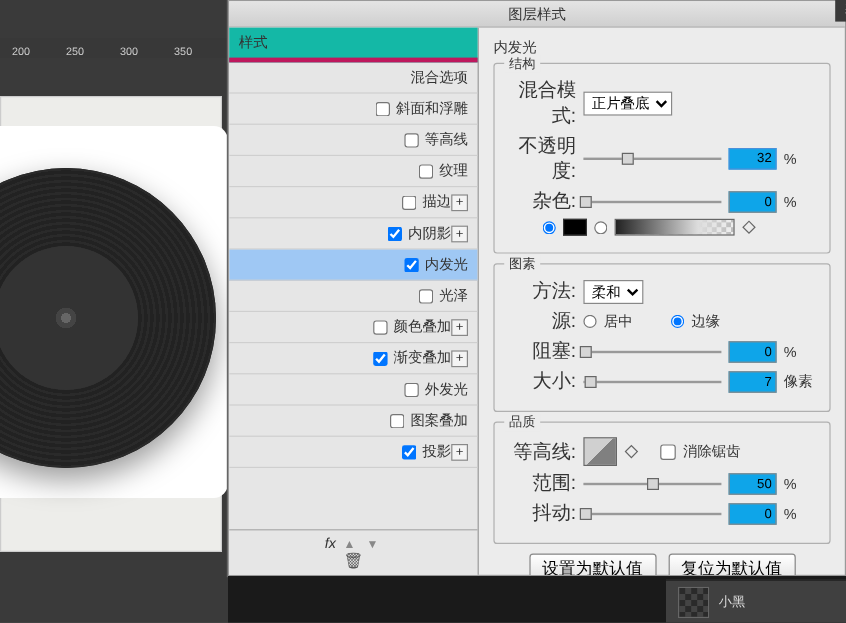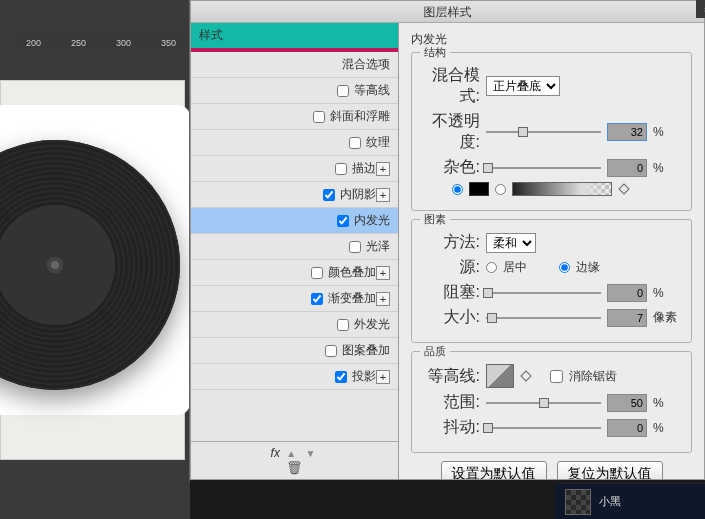--- a/index.html
+++ b/index.html
@@ -1,20 +1,20 @@
 <!DOCTYPE html>
 <html><head>
 <meta charset="utf-8">
 <style>
   * { box-sizing: border-box; margin: 0; padding: 0; font-family: "Helvetica Neue", Arial, sans-serif; }
   body { width: 705px; height: 519px; background: #2a2a2a; overflow: hidden; position: relative; font-size: 12px; color: #333; }
 
   
   .canvas-area { position: absolute; left: 0; top: 0; width: 190px; height: 519px; background: #3a3a3a; }
-  .ruler { position: absolute; top: 32px; left: 16px; right: 0; height: 16px; background: #383838; color: #ccc; font-size: 9px; display: flex; align-items: flex-end; gap: 30px; padding-left: 10px; }
+  .ruler { position: absolute; top: 32px; left: 0; right: 0; height: 16px; background: #383838; color: #ccc; font-size: 9px; display: flex; align-items: flex-end; gap: 30px; padding-left: 10px; }
   .ruler span { display:inline-block; }
   .disc-bg { position:absolute; left:0; top:80px; width:185px; height:380px; background:#ededea; border:1px solid #ccc; }
   .disc-white { position:absolute; left:-16px; top:105px; width:206px; height:310px; background:#fff; border-radius:12px;}
   .disc { position:absolute; left:-70px; top:140px; width:250px; height:250px; border-radius:50%; background: radial-gradient(circle at 50% 50%, #555 0 18%, #222 18% 19%, #111 19% 40%, #111 40% 100%); box-shadow: 0 10px 25px rgba(0,0,0,.4);}
   .disc::before{content:"";position:absolute;inset:0;border-radius:50%;background:repeating-radial-gradient(circle,#222 0 3px,#2a2a2a 3px 5px);}
   .disc::after{content:"";position:absolute;left:50%;top:50%;width:120px;height:120px;transform:translate(-50%,-50%);border-radius:50%;background:radial-gradient(circle,#666 0 5%, #444 5% 10%, #333 10% 100%);}
 
   
   .dialog { position:absolute; left:190px; top:0; width:515px; height:480px; background:#ececec; border:1px solid #999; box-shadow:0 0 0 1px #666;}
   .titlebar { height:22px; background:linear-gradient(#e4e4e4,#cfcfcf); text-align:center; line-height:22px; font-size:12px; border-bottom:1px solid #aaa;}
@@ -37,34 +37,34 @@
 
   .settings-col { flex:1; padding:6px 12px 10px 12px; overflow:auto;}
   .group-title { font-size:12px; margin:2px 0 4px 0;}
   .fieldset { border:1px solid #b0b0b0; border-radius:3px; padding:8px 10px 10px 10px; margin-bottom:8px; position:relative;}
   .fieldset .legend { position:absolute; top:-8px; left:8px; background:#ececec; padding:0 4px; font-size:11px;}
   .form-row { display:flex; align-items:center; margin:4px 0; gap:6px;}
   .form-row .lbl { width:58px; text-align:right; font-size:16px;}
   .slider { flex:1; height:14px; position:relative; }
   .slider::before{content:"";position:absolute;left:0;right:0;top:6px;height:2px;background:#999;}
   .slider .thumb{position:absolute;top:2px;width:10px;height:10px;border-radius:0;background:#d6d6d6;border:1px solid #666;transform:translateX(-50%);}
-  .numbox { width:40px; height:18px; border:1px solid #4a90d9; background:#a3a3a3; text-align:right; padding:0 3px; font-size:11px;}
+  .numbox { width:40px; height:18px; border:1px solid #4a90d9; background:#0ea5e9; text-align:right; padding:0 3px; font-size:11px;}
   .numbox.plain{border:1px solid #888;}
   .unit { width:28px; font-size:12px;}
   select.combo { height:20px; border:1px solid #888; background:#fff; font-size:12px; padding:0 2px;}
   .color-swatch { width:20px; height:14px; border:1px solid #333; display:inline-block;}
   .radio { width:11px; height:11px;}
   .grad-real{ width:100px; height:14px; border:1px solid #666; background:linear-gradient(to right,#222,#ddd 70%, transparent), repeating-conic-gradient(#bbb 0 25%, #eee 0 50%) 0 / 8px 8px;}
   .contour-swatch{ width:28px; height:24px; border:1px solid #666; background:linear-gradient(135deg,#d0d0d0 0 50%,#808080 50% 100%); display:inline-block;}
   .btn { border:1px solid #888; background:linear-gradient(#fff,#e0e0e0); padding:3px 10px; border-radius:3px; font-size:14px;}
   .btn-row { display:flex; gap:10px; justify-content:center; margin-top:8px;}
   .arrow-ind{display:inline-block;width:8px;height:8px;border:1px solid #666;transform:rotate(45deg);margin-left:2px;}
 
   
-  .layer-hint{ position:absolute; right:0; bottom:0; height:36px; width:150px; background:#0f172a; color:#ddd; font-size:11px; display:flex; align-items:center; gap:8px; padding-left:10px; border-top:1px solid #222;}
+  .layer-hint{ position:absolute; right:0; bottom:0; height:36px; width:150px; background:#404040; color:#ddd; font-size:11px; display:flex; align-items:center; gap:8px; padding-left:10px; border-top:1px solid #222;}
   .layer-thumb{ width:26px; height:26px; border:1px solid #666; background:#222; background-image:repeating-conic-gradient(#444 0 25%,#2a2a2a 0 50%); background-size:10px 10px;}
   .darkstrip{position:absolute;left:190px;bottom:0;right:0;height:39px;background:#1a1a1a;}
 </style>
 </head>
 <body>
 
 <div class="canvas-area">
   <div class="ruler">
     <span>200</span>
     <span>250</span>
@@ -79,30 +79,30 @@
 <div class="dialog">
   <div class="tab-basic">基本</div>
   <div class="titlebar">图层样式</div>
   <div class="dialog-body">
     <div class="styles-col">
       <div class="header">样式</div>
       <div class="row">
         <span>混合选项</span>
       </div>
       <div class="styles-list" id="styles-list">
+          <div class="row">
+            <label>
+              <input type="checkbox" style="">
+              <span>斜面和浮雕</span>
+            </label>
+          </div>
           <div class="row sub">
             <label>
               <input type="checkbox" style="">
               <span>等高线</span>
-            </label>
-          </div>
-          <div class="row">
-            <label>
-              <input type="checkbox" style="">
-              <span>斜面和浮雕</span>
             </label>
           </div>
           <div class="row sub">
             <label>
               <input type="checkbox" style="">
               <span>纹理</span>
             </label>
           </div>
           <div class="row">
             <label>

